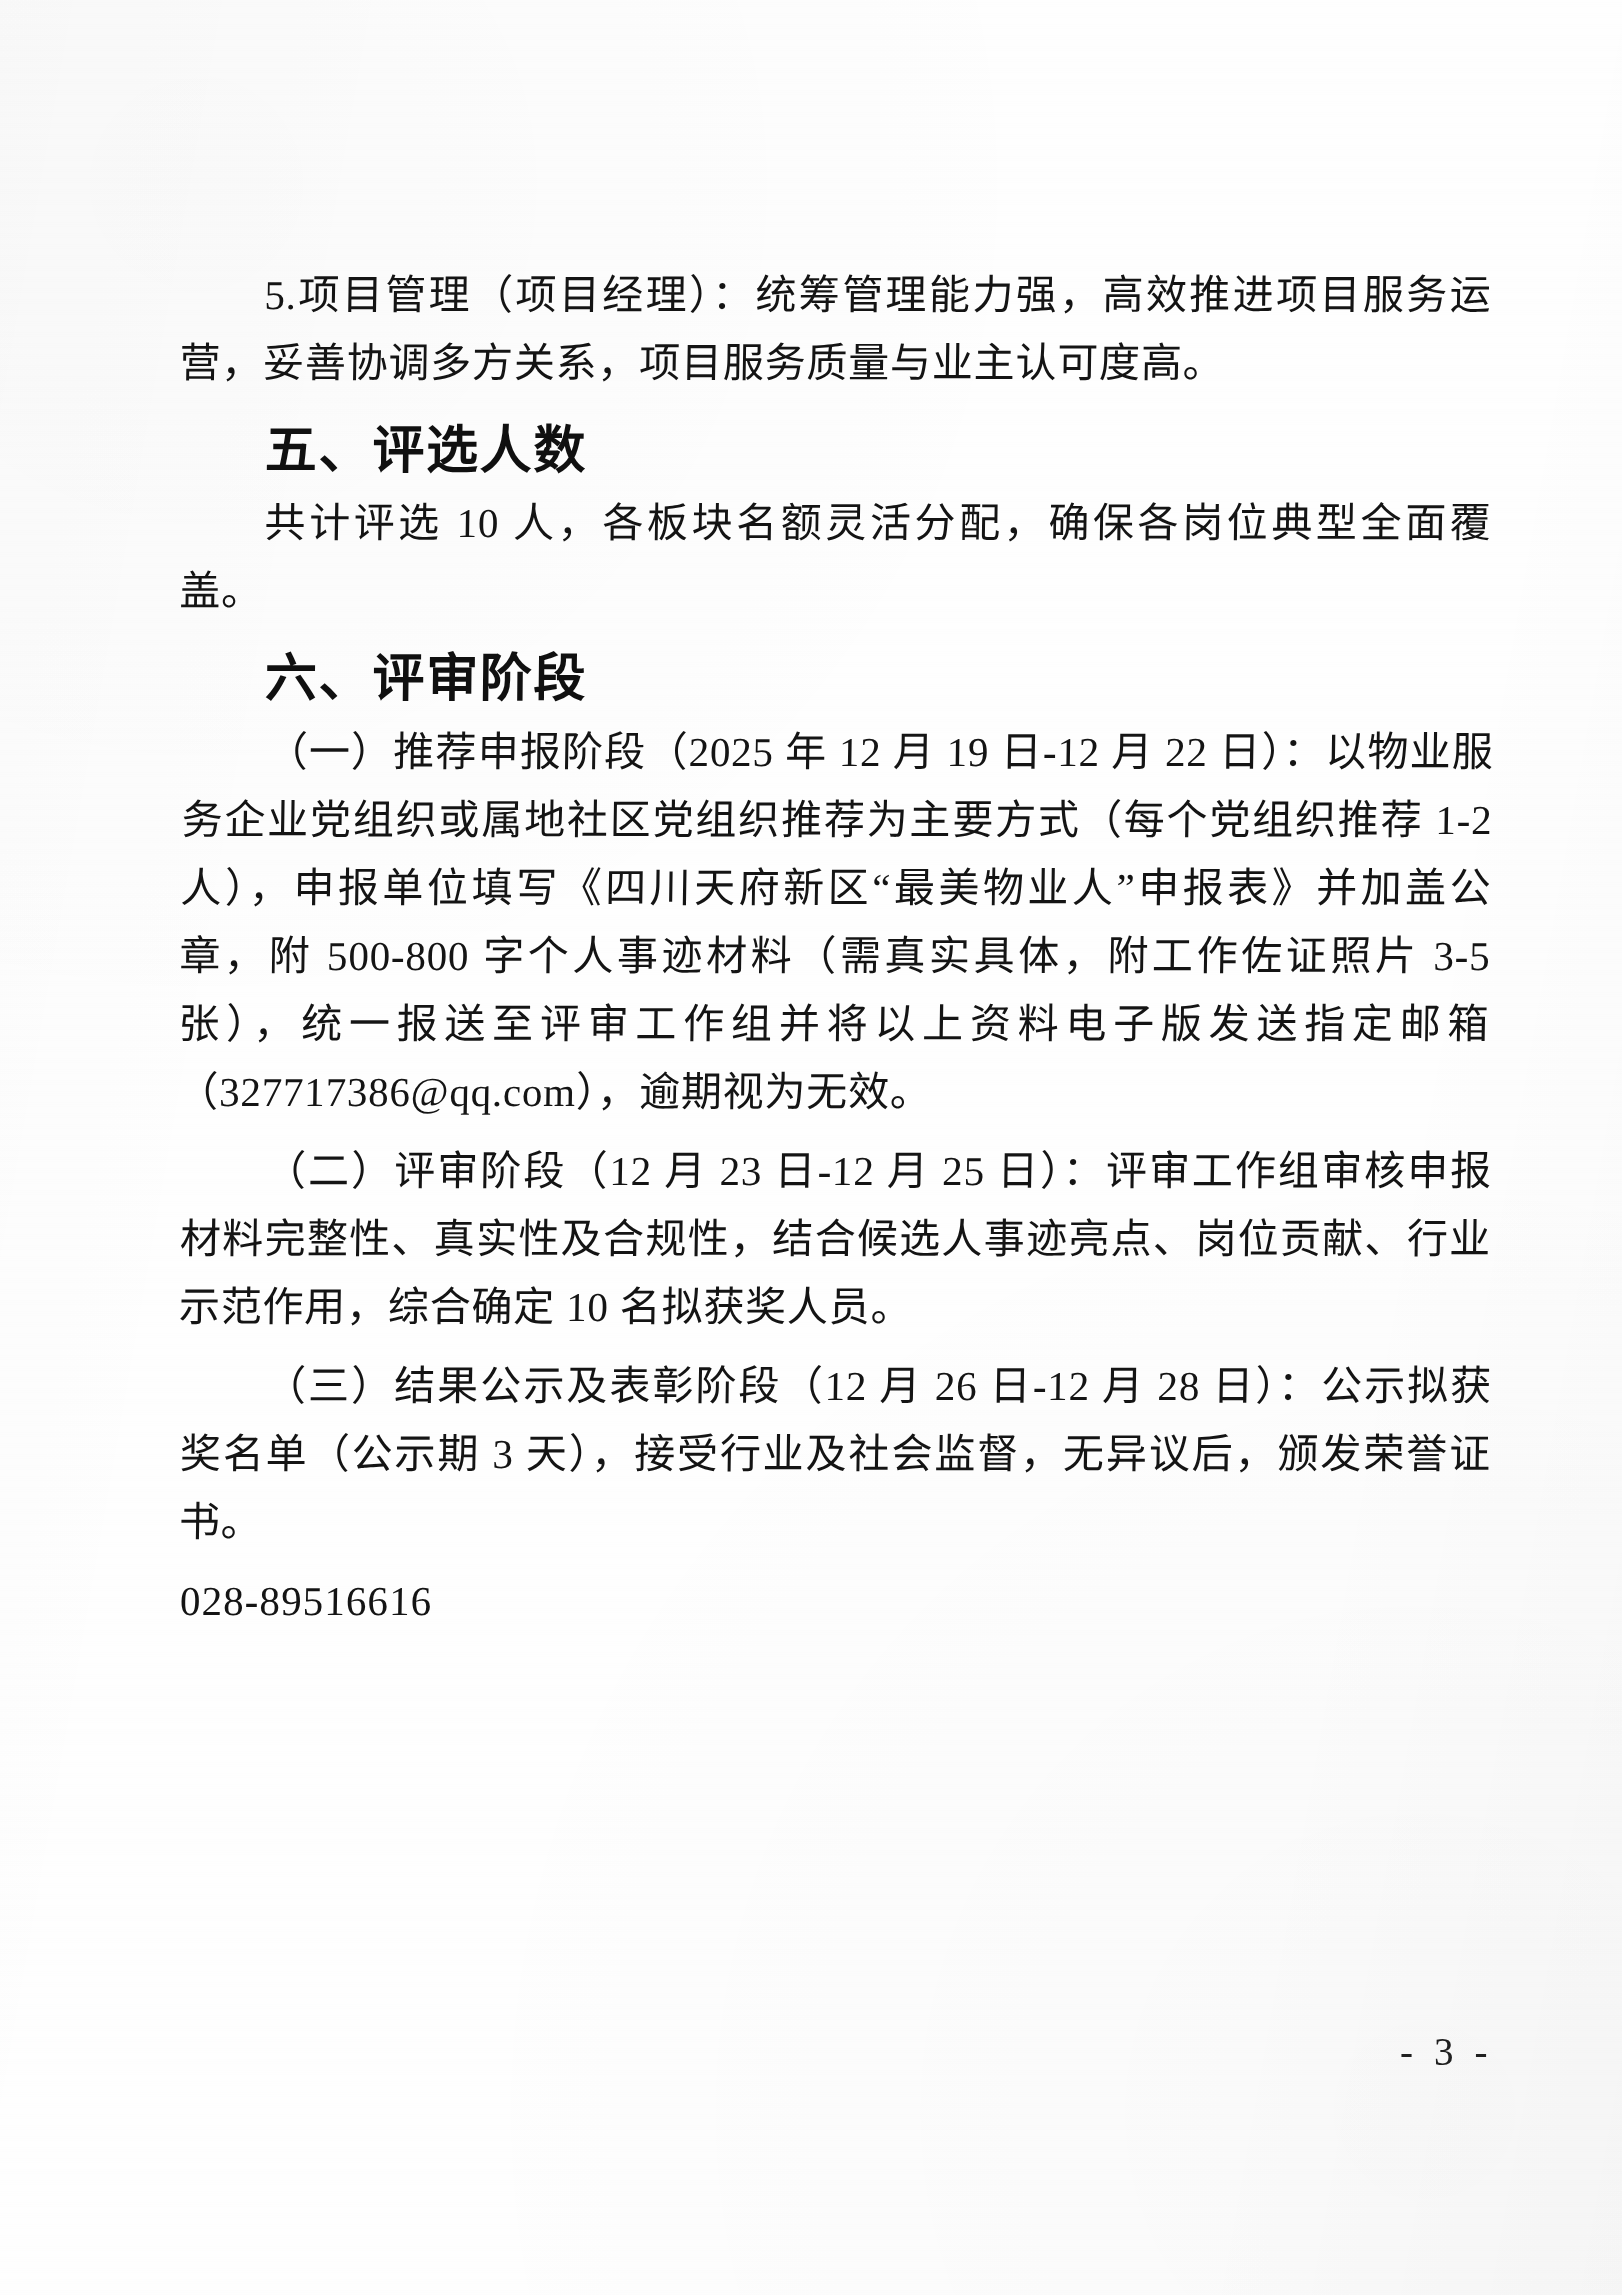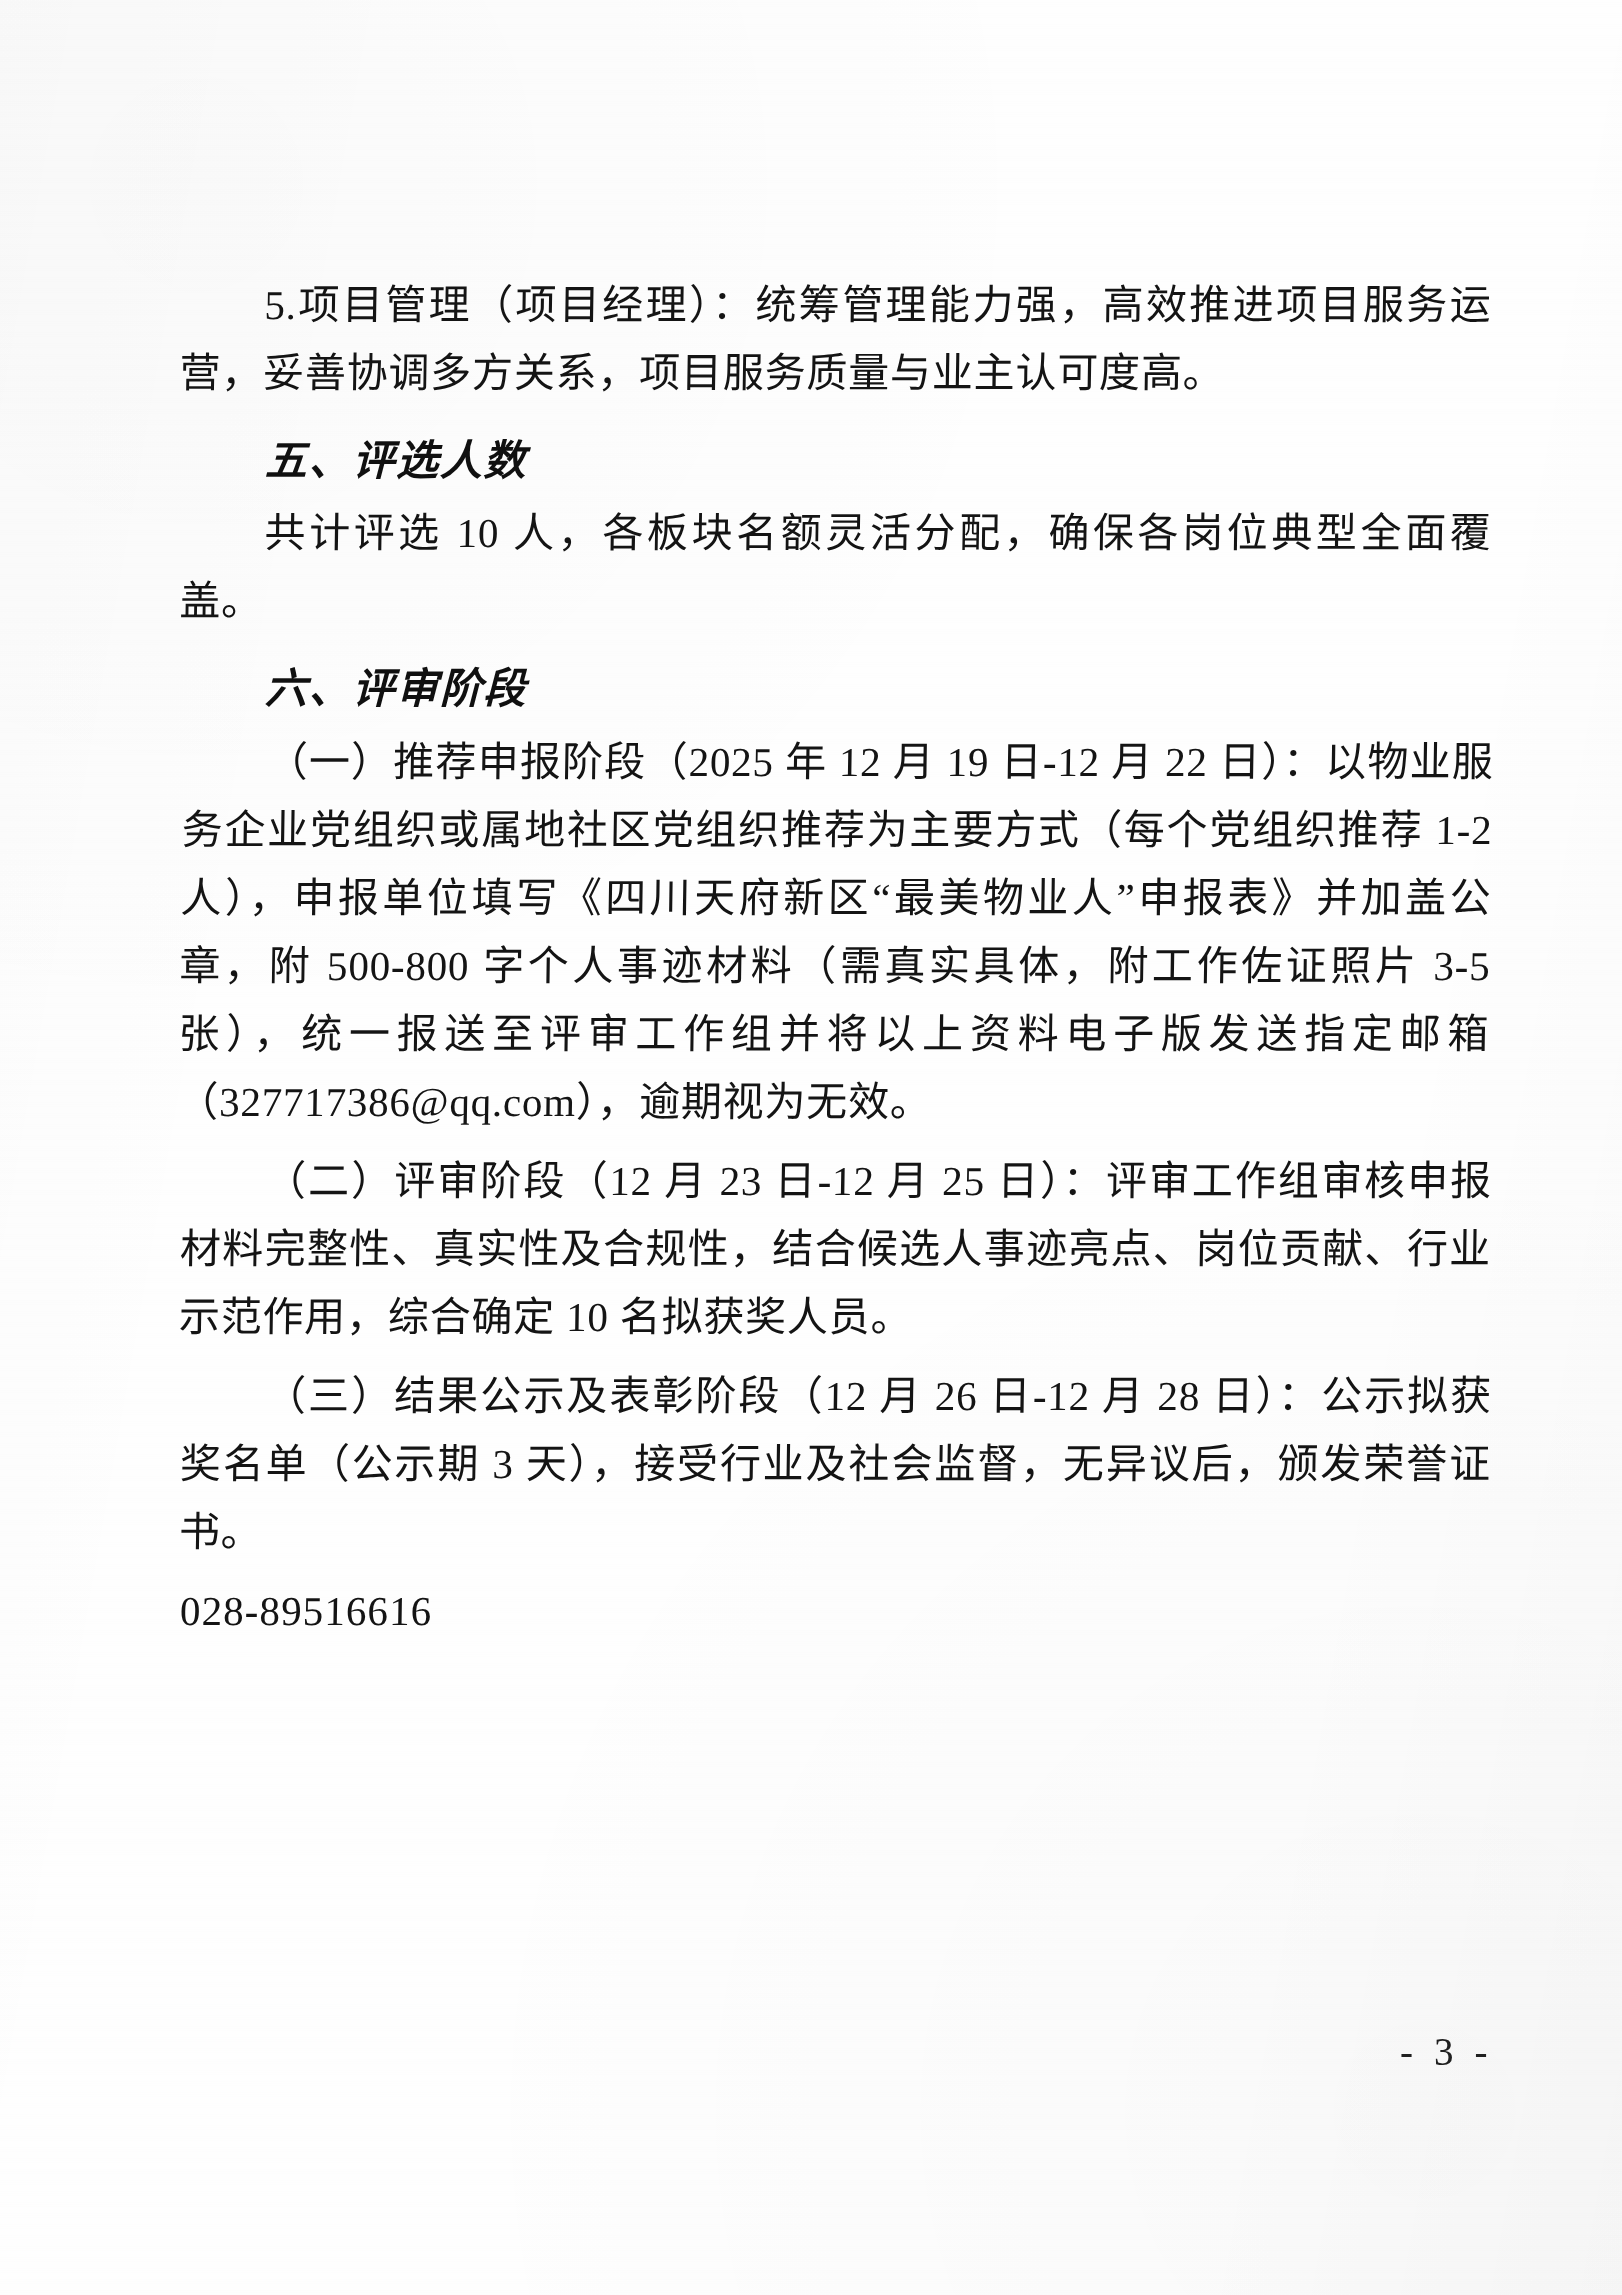--- a/index.html
+++ b/index.html
@@ -34,49 +34,48 @@
     inset: 0;
     pointer-events: none;
     opacity: .5;
     background-image:
       repeating-linear-gradient(0deg, rgba(0,0,0,0.010) 0px, rgba(0,0,0,0.010) 0.6px, rgba(0,0,0,0) 0.6px, rgba(0,0,0,0) 2.2px);
   }
 
   #content {
     position: absolute;
     left: 180px;
-    top: 271px;
+    top: 261px;
     width: 1311px;
   }
 
   
   .para {
     font-size: 41px;
     line-height: 68px;
     text-align: justify;
     text-justify: inter-ideograph;
     text-indent: 84px;
     margin: 0 0 3.4px 0;
     letter-spacing: 0.8px;
     font-family: "Liberation Serif", "DejaVu Serif", serif;
     color: #141414;
     transform: skewX(-0.9deg);
   }
 
   .heading {
-    font-size: 42px;
+    font-size: 52px;
     line-height: 71px;
     font-weight: 700;
     text-indent: 85px;
     margin: 6.7px 0 3.4px 0;
     letter-spacing: 1.7px;
     font-family: "DejaVu Sans", "Liberation Sans", sans-serif;
     color: #101010;
     transform: skewX(-0.6deg);
-    font-style: italic;
   }
 
   .plain {
     font-size: 41px;
     line-height: 68px;
     text-indent: 0;
     margin: 0 0 2.2px 0;
     letter-spacing: 1.1px;
     color: #141414;
     transform: skewX(-0.9deg);

